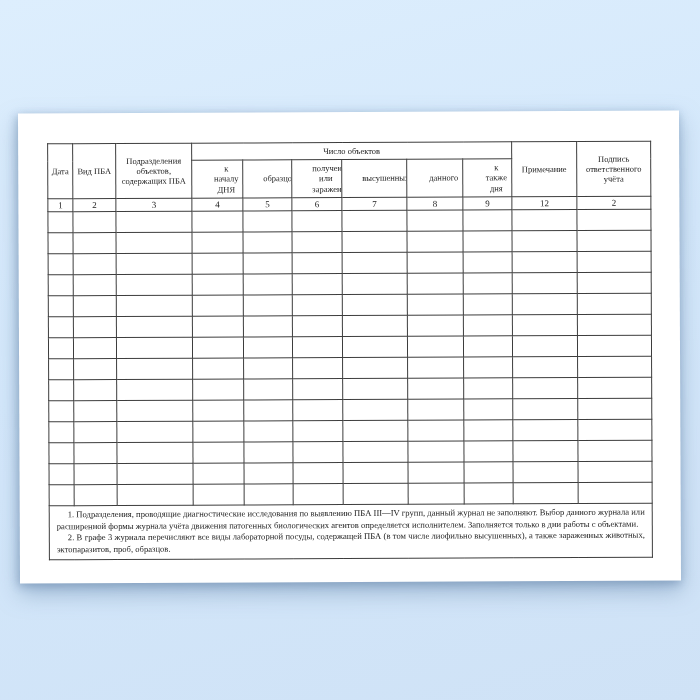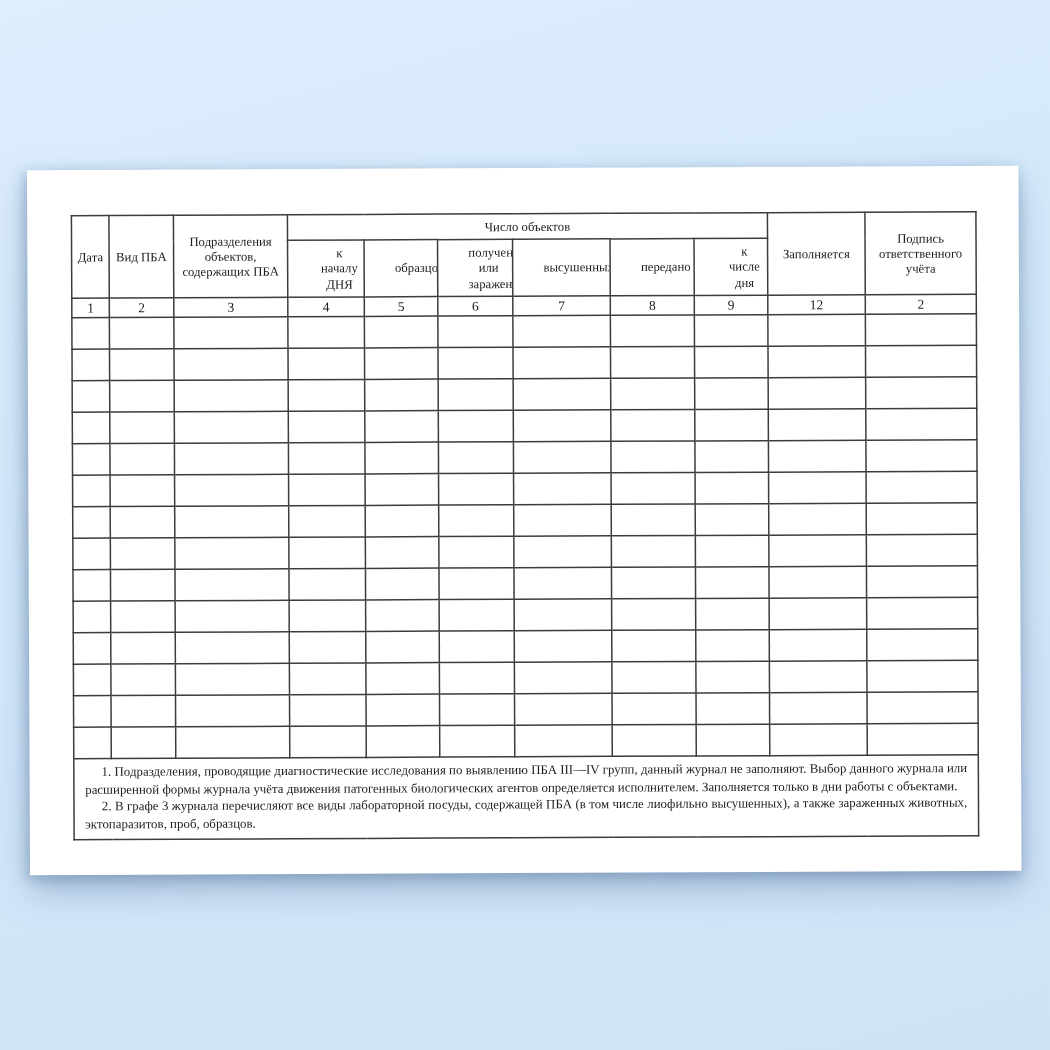--- a/index.html
+++ b/index.html
@@ -103,30 +103,30 @@
         <col style="width:49px">
       <col style="width:65px">
         <col style="width:74px">
     </colgroup>
     <thead>
       <tr class="group-row">
         <th rowspan="2">Дата</th>
         <th rowspan="2">Вид ПБА</th>
         <th rowspan="2">Подразделения объектов, содержащих ПБА</th>
         <th colspan="6" class="group-header">Число объектов</th>
-        <th rowspan="2">Заполняется</th>
+        <th rowspan="2">Примечание</th>
         <th rowspan="2">Подпись ответственного учёта</th>
       </tr>
       <tr class="subhead-row">
         <th>к началу ДНЯ</th>
         <th>образцов</th>
         <th>получено или заражено</th>
         <th>высушенных</th>
-        <th>передано</th>
-        <th>к числе дня</th>
+        <th>данного</th>
+        <th>к также дня</th>
       </tr>
       <tr class="num-row">
         <td>1</td>
         <td>2</td>
         <td>3</td>
         <td>4</td>
         <td>5</td>
         <td>6</td>
         <td>7</td>
         <td>8</td>

